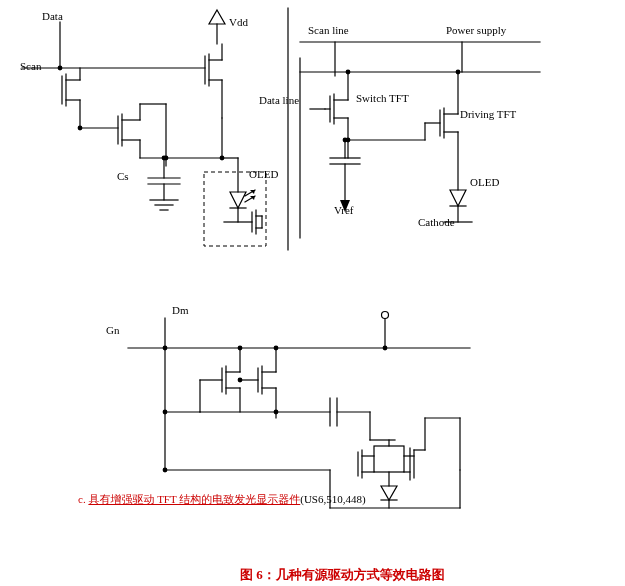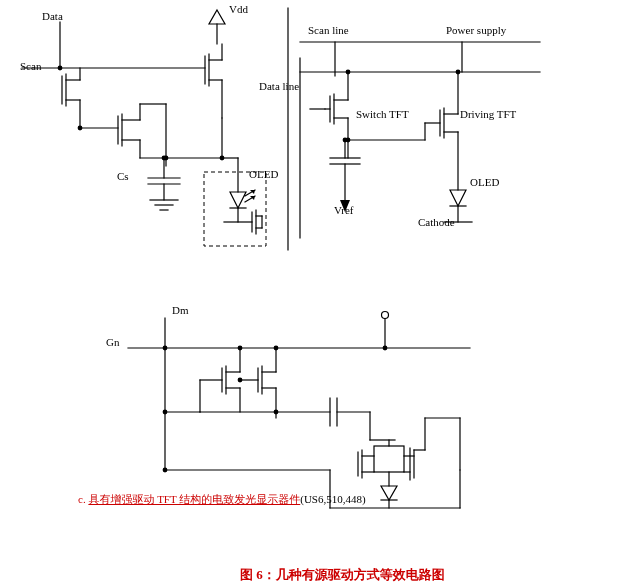--- a/index.html
+++ b/index.html
@@ -251,37 +251,37 @@
       <circle cx="240" cy="348" r="2.4"></circle>
       <circle cx="276" cy="348" r="2.4"></circle>
       <circle cx="240" cy="380" r="2.4"></circle>
       <circle cx="276" cy="412" r="2.4"></circle>
       <circle cx="385" cy="348" r="2.4"></circle>
       <circle cx="165" cy="470" r="2.4"></circle>
     </g>
   </svg>
 
   <div class="lbl" style="left:42px; top:10px;text-align:center;">Data</div>
-  <div class="lbl" style="left:229px; top:3px;">Vdd</div>
+  <div class="lbl" style="left:229px; top:16px;">Vdd</div>
   <div class="lbl" style="left:20px; top:60px;">Scan</div>
   <div class="lbl" style="left:117px; top:170px;">Cs</div>
   <div class="lbl" style="left:249px; top:168px;">OLED</div>
 
   <div class="lbl" style="left:308px; top:24px;">Scan line</div>
   <div class="lbl" style="left:446px; top:24px;">Power supply</div>
-  <div class="lbl" style="left:259px; top:80px;">Data line</div>
-  <div class="lbl" style="left:356px; top:108px;">Switch TFT</div>
+  <div class="lbl" style="left:259px; top:94px;">Data line</div>
+  <div class="lbl" style="left:356px; top:92px;">Switch TFT</div>
   <div class="lbl" style="left:460px; top:108px;">Driving TFT</div>
   <div class="lbl" style="left:334px; top:204px;text-align:center;">Vref</div>
   <div class="lbl" style="left:470px; top:176px;">OLED</div>
   <div class="lbl" style="left:418px; top:216px;">Cathode</div>
 
 
   <div class="lbl" style="left:172px; top:304px;">Dm</div>
-  <div class="lbl" style="left:106px; top:336px;">Gn</div>
+  <div class="lbl" style="left:106px; top:324px;">Gn</div>
 
   <div class="cap" style="left:78px; top:492px;">
     <span class="cap-red">c. </span><span class="cap-red-u">具有增强驱动 TFT 结构的电致发光显示器件</span><span>(US6,510,448)</span>
   </div>
 
   <div class="title" style="left:196px; top:566px;">图 6：几种有源驱动方式等效电路图</div>
 
 </div>
 
 </body></html>

